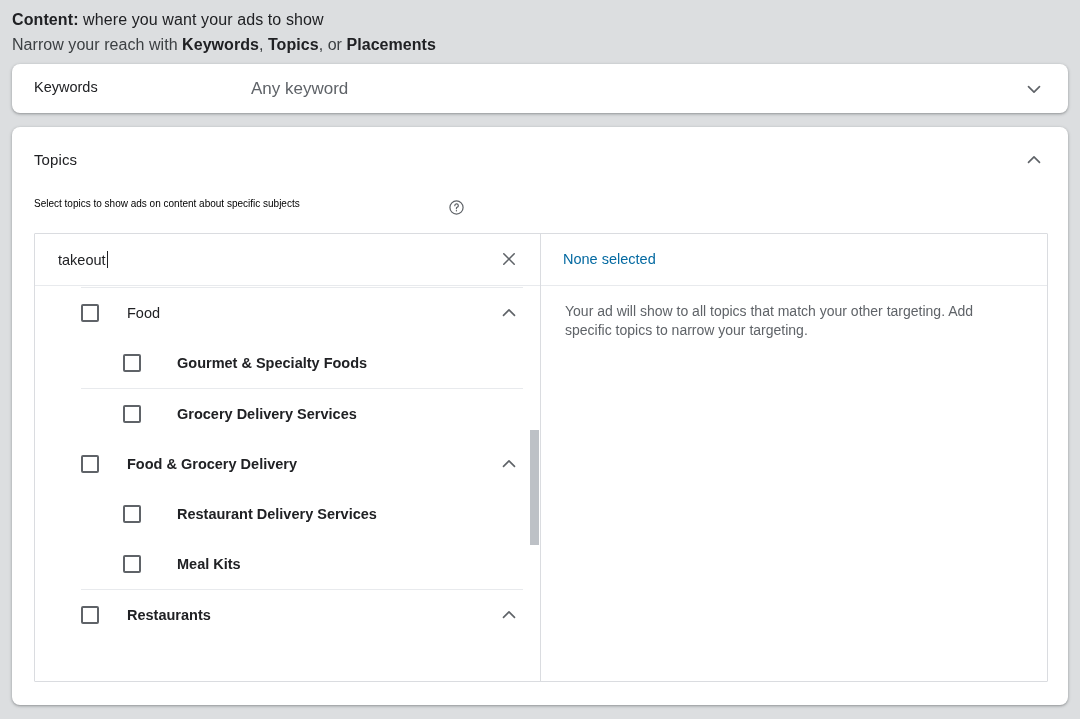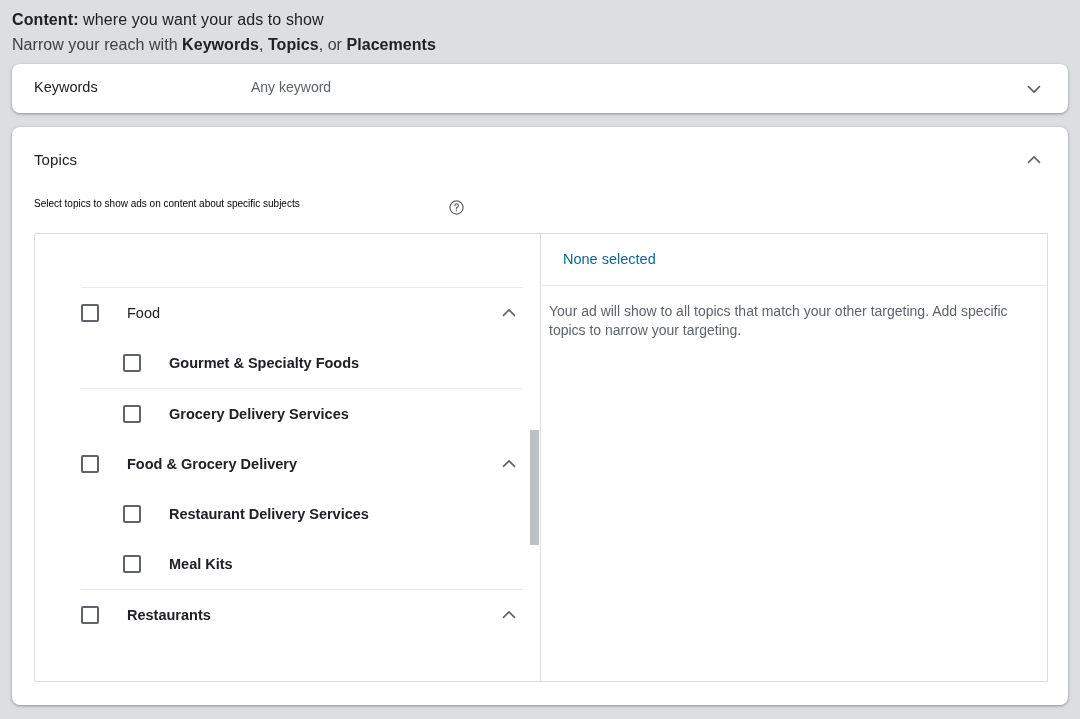--- a/index.html
+++ b/index.html
@@ -21,21 +21,21 @@
 
   
   .card {
     position:absolute; background:#ffffff; border-radius:8px;
     box-shadow: 0 1px 2px rgba(60,64,67,.30), 0 1px 3px 1px rgba(60,64,67,.15);
   }
   #keywords-card { left:12px; top:64px; width:1056px; height:49px; }
   #topics-card   { left:12px; top:127px; width:1056px; height:578px; }
 
   .kw-label { position:absolute; left:22px; top:15px; font-size:14.5px; color:#202124; }
-  .kw-value { position:absolute; left:239px; top:15px; font-size:14px; color:#5f6368; }
+  .kw-value { position:absolute; left:239px; top:15px; font-size:17px; color:#5f6368; }
 
   .chev { position:absolute; width:22px; height:22px; }
   .chev svg { width:22px; height:22px; display:block; }
 
   #keywords-chevron { right:23px; top:14px; }
   #topics-chevron   { right:23px; top:22px; }
 
   .topics-title { position:absolute; left:22px; top:24px; font-size:15px; color:#202124; font-weight:500; letter-spacing:.1px; }
   .topics-desc  { position:absolute; left:22px; top:71px; font-size:10px; color:#000000; }
   .help-icon { position:absolute; left:436px; top:72px; width:17px; height:17px; color:#5f6368; }
@@ -61,21 +61,21 @@
 
   
   .tree { position:absolute; left:0; top:53px; right:0; bottom:0; overflow:hidden; }
   .tree-inner { position:relative; padding-top:0; }
   .group { position:relative; }
   .divider { height:1px; background:#e8eaed; margin:0 17px 0 46px; }
   .row {
     position:relative; display:flex; align-items:center; height:50px;
     padding-left:46px; cursor:pointer;
   }
-  .row.child { padding-left:88px; height:50px; }
+  .row.child { padding-left:88px; height:50px;gap:8px; }
   .cbox {
     width:18px; height:18px; border:2px solid #5f6368; border-radius:2px;
     background:#fff; flex:0 0 18px;
   }
   .row-label { margin-left:28px; font-size:14.5px; color:#202124; }
   .row.child .row-label { font-weight:700; }
   .row.parent .row-label { font-weight:400; }
   .row.parent.bold .row-label { font-weight:700; }
   .row-chev { position:absolute; right:20px; top:50%; margin-top:-11px; width:22px; height:22px; color:#5f6368; }
   .row-chev svg { width:22px; height:22px; display:block; }
@@ -84,21 +84,21 @@
   .scrollbar { position:absolute; right:1px; top:53px; bottom:0; width:10px; }
   .scroll-thumb {
     position:absolute; right:0; width:9px; background:#bdc1c6; border-radius:0;
     top:143px; height:115px;
   }
 
   
   .none-sel { position:relative; height:52px; border-bottom:1px solid #e8eaed; }
   .none-sel span { position:absolute; left:22px; top:17px; font-size:14.5px; color:#0369a1; }
   .right-desc {
-    position:absolute; left:8px; top:68px; right:28px;
+    position:absolute; left:24px; top:68px; right:28px;
     font-size:14px; color:#5f6368; line-height:19px;
   }
 </style>
 </head>
 <body>
 
 <div class="page">
 
   <div class="header">
     <div class="header-title"><b>Content:</b><span> where you want your ads to show</span></div>
@@ -128,20 +128,29 @@
           <circle cx="12" cy="12" r="9.3"></circle>
           <path d="M9.6 9.4a2.5 2.5 0 1 1 3.1 2.4c-.6.2-.8.7-.8 1.3v.5" stroke-linecap="round" fill="none"></path>
           <circle cx="11.9" cy="16.6" r=".95" fill="currentColor" stroke="none"></circle>
         </svg>
     </div>
 
     <div class="selector">
 
       <div class="left-pane">
 
+        <div class="search-row">
+          <div class="search-text"><span>takeout</span><span class="caret"></span></div>
+          <div class="clear-icon">
+            <svg viewBox="0 0 24 24" fill="none" stroke="currentColor" stroke-width="1.7" stroke-linecap="round">
+                <line x1="6.3" y1="6.3" x2="17.7" y2="17.7"></line>
+                <line x1="17.7" y1="6.3" x2="6.3" y2="17.7"></line>
+              </svg>
+          </div>
+        </div>
 
         <div class="tree">
           <div class="tree-inner" id="tree-inner">
               <div class="divider"></div>
               <div class="group">
                 <div class="row parent">
                   <span class="cbox"></span>
                   <span class="row-label">Food</span>
                   <span class="row-chev">
                     <svg viewBox="0 0 24 24" fill="none" stroke="currentColor" stroke-width="1.8" stroke-linecap="round" stroke-linejoin="round">

